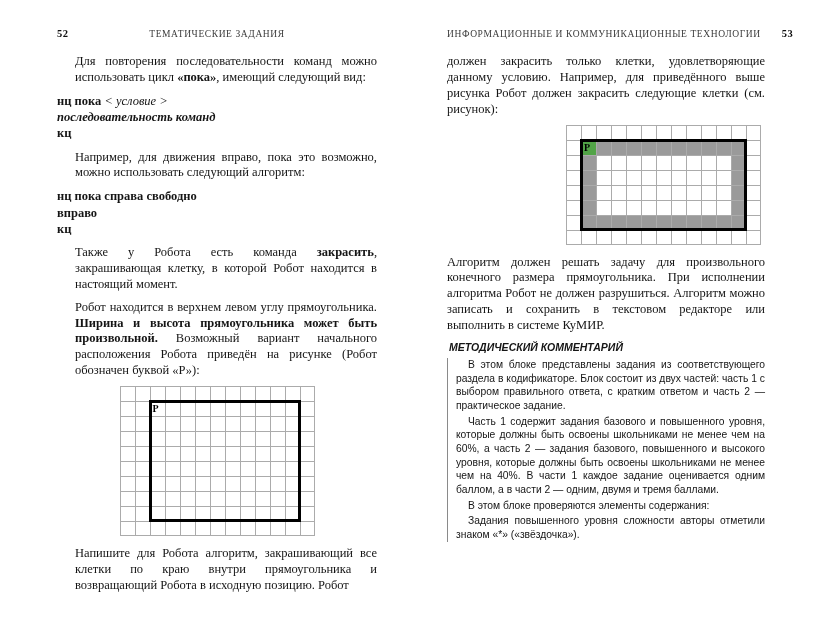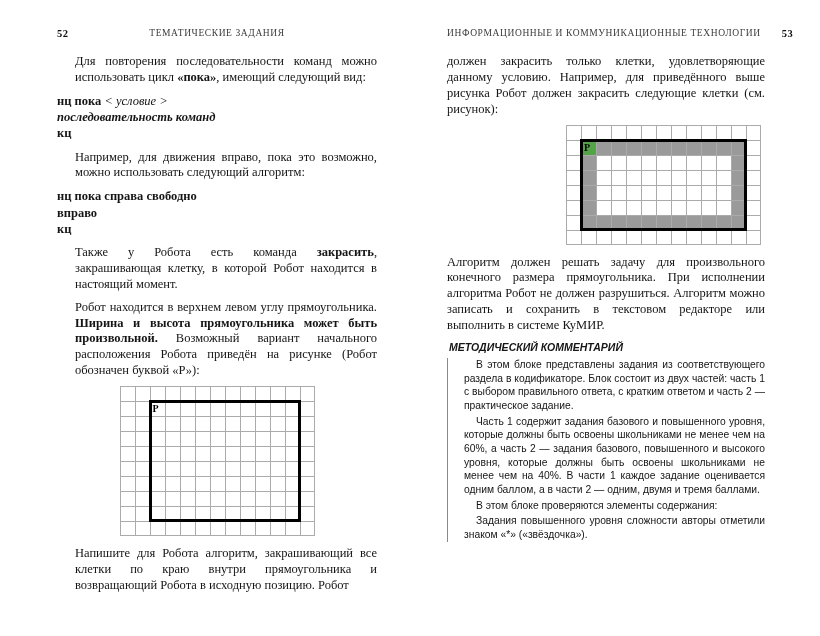--- a/index.html
+++ b/index.html
@@ -3,21 +3,21 @@
 <meta charset="utf-8">
 <style>
   * { margin:0; padding:0; box-sizing:border-box; }
   html,body { width:820px; height:636px; background:#ffffff; }
   body { font-family:"Liberation Serif", serif; color:#151515; position:relative; overflow:hidden; }
 
   .col { position:absolute; top:28px; }
   .col-left  { left:57px;  width:320px; }
   .col-right { left:447px; width:318px; }
 
-  .runhead { display:flex; align-items:flex-start; font-size:9.5px; color:#3a3a3a;
+  .runhead { display:flex; align-items:center; font-size:9.5px; color:#3a3a3a;
              letter-spacing:0.6px; margin-bottom:15px; }
   .runhead .pn { font-weight:bold; font-size:10.5px; color:#101010; width:26px; }
   .runhead .pn-right { text-align:right;padding-left:21px; }
   .runhead .rt { flex:1; text-align:center; white-space:nowrap; }
 
   .para { font-size:12.5px; line-height:1.27; text-align:justify; margin:0 0 7px 18px; }
   .col-right .para { margin-left:0; }
   .para b { font-weight:bold; }
 
   .code { font-size:12.5px; line-height:1.3; margin:1px 0 8px 0; }
@@ -27,21 +27,21 @@
 
   .task-head { font-size:12.5px; font-weight:bold; font-style:italic; margin:3px 0 7px 18px; }
 
   .figure { position:relative; background:#fff; margin:6px auto 10px auto; }
   .figure-right { margin:4px 4px 10px auto; }
 
   .sect-title { font-family:"Liberation Sans", sans-serif; font-weight:bold; font-size:11.5px;
                 text-align:center; line-height:1.4; margin:16px 0 12px 0; }
   .sub-title  { font-family:"Liberation Sans", sans-serif; font-weight:bold; font-style:italic;
                 font-size:10.5px; margin:0 0 5px 2px; }
-  .commentary { border-left:1px solid #8a8a8a; padding-left:16px; }
+  .commentary { border-left:1px solid #8a8a8a; padding-left:8px; }
   .cpara { font-family:"Liberation Sans", sans-serif; font-size:10.3px; line-height:1.33;
            text-align:justify; text-indent:12px; margin-bottom:2px; }
 </style>
 </head>
 <body>
 
 <div>
 
   <section class="col col-left">
     <header class="runhead">

